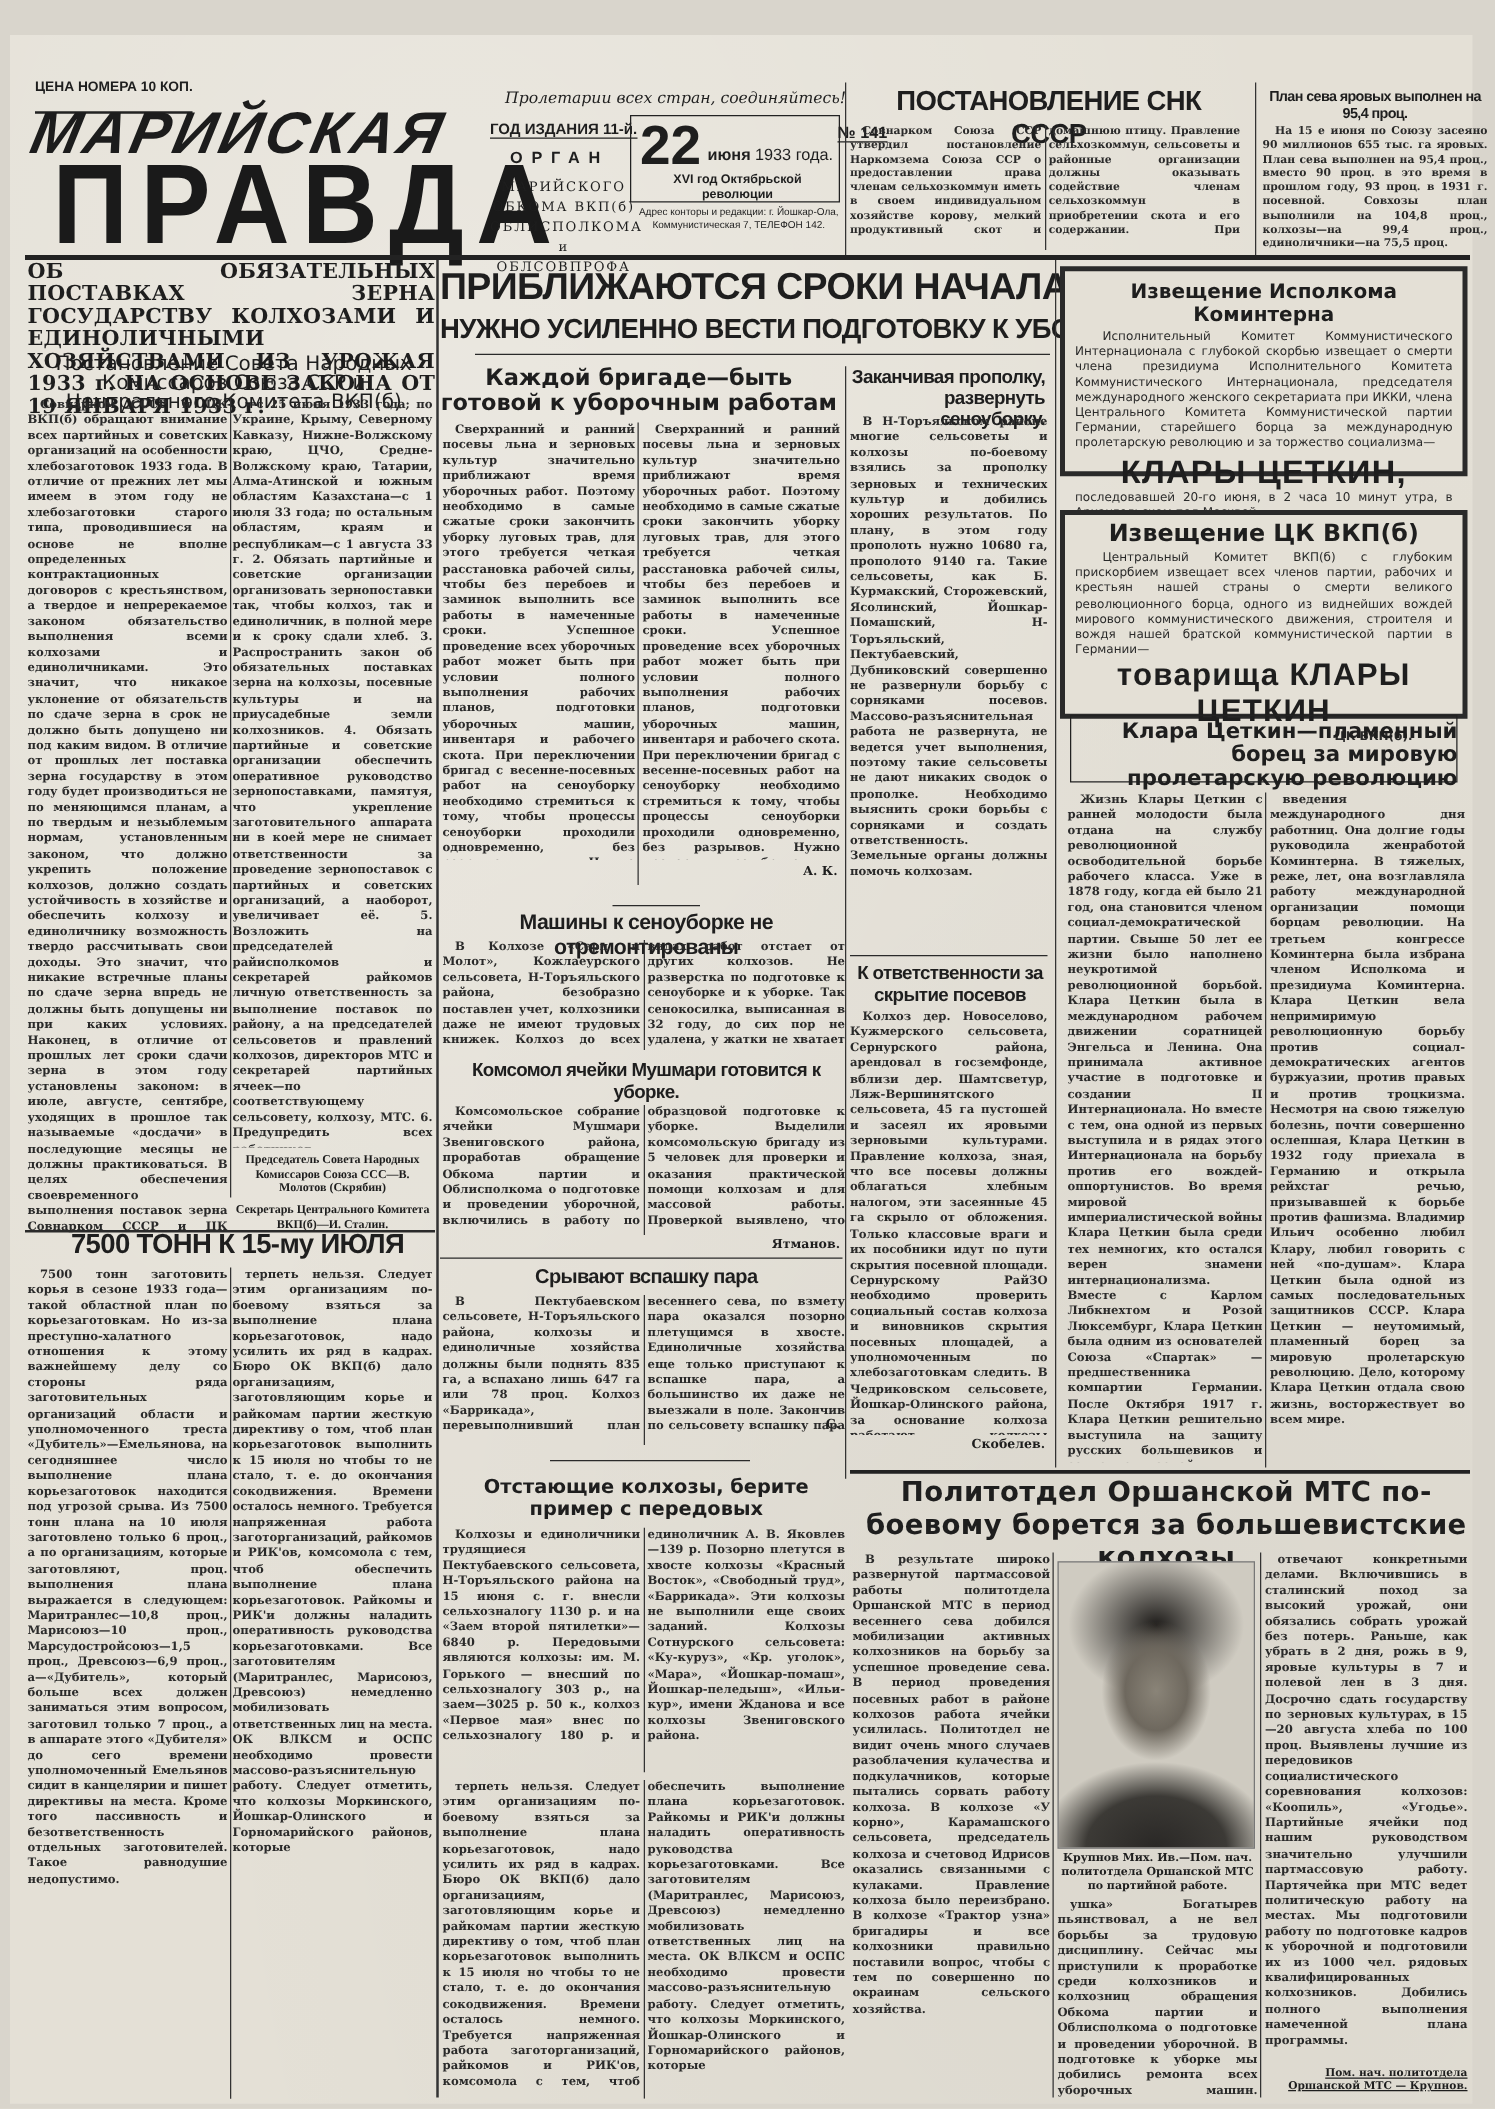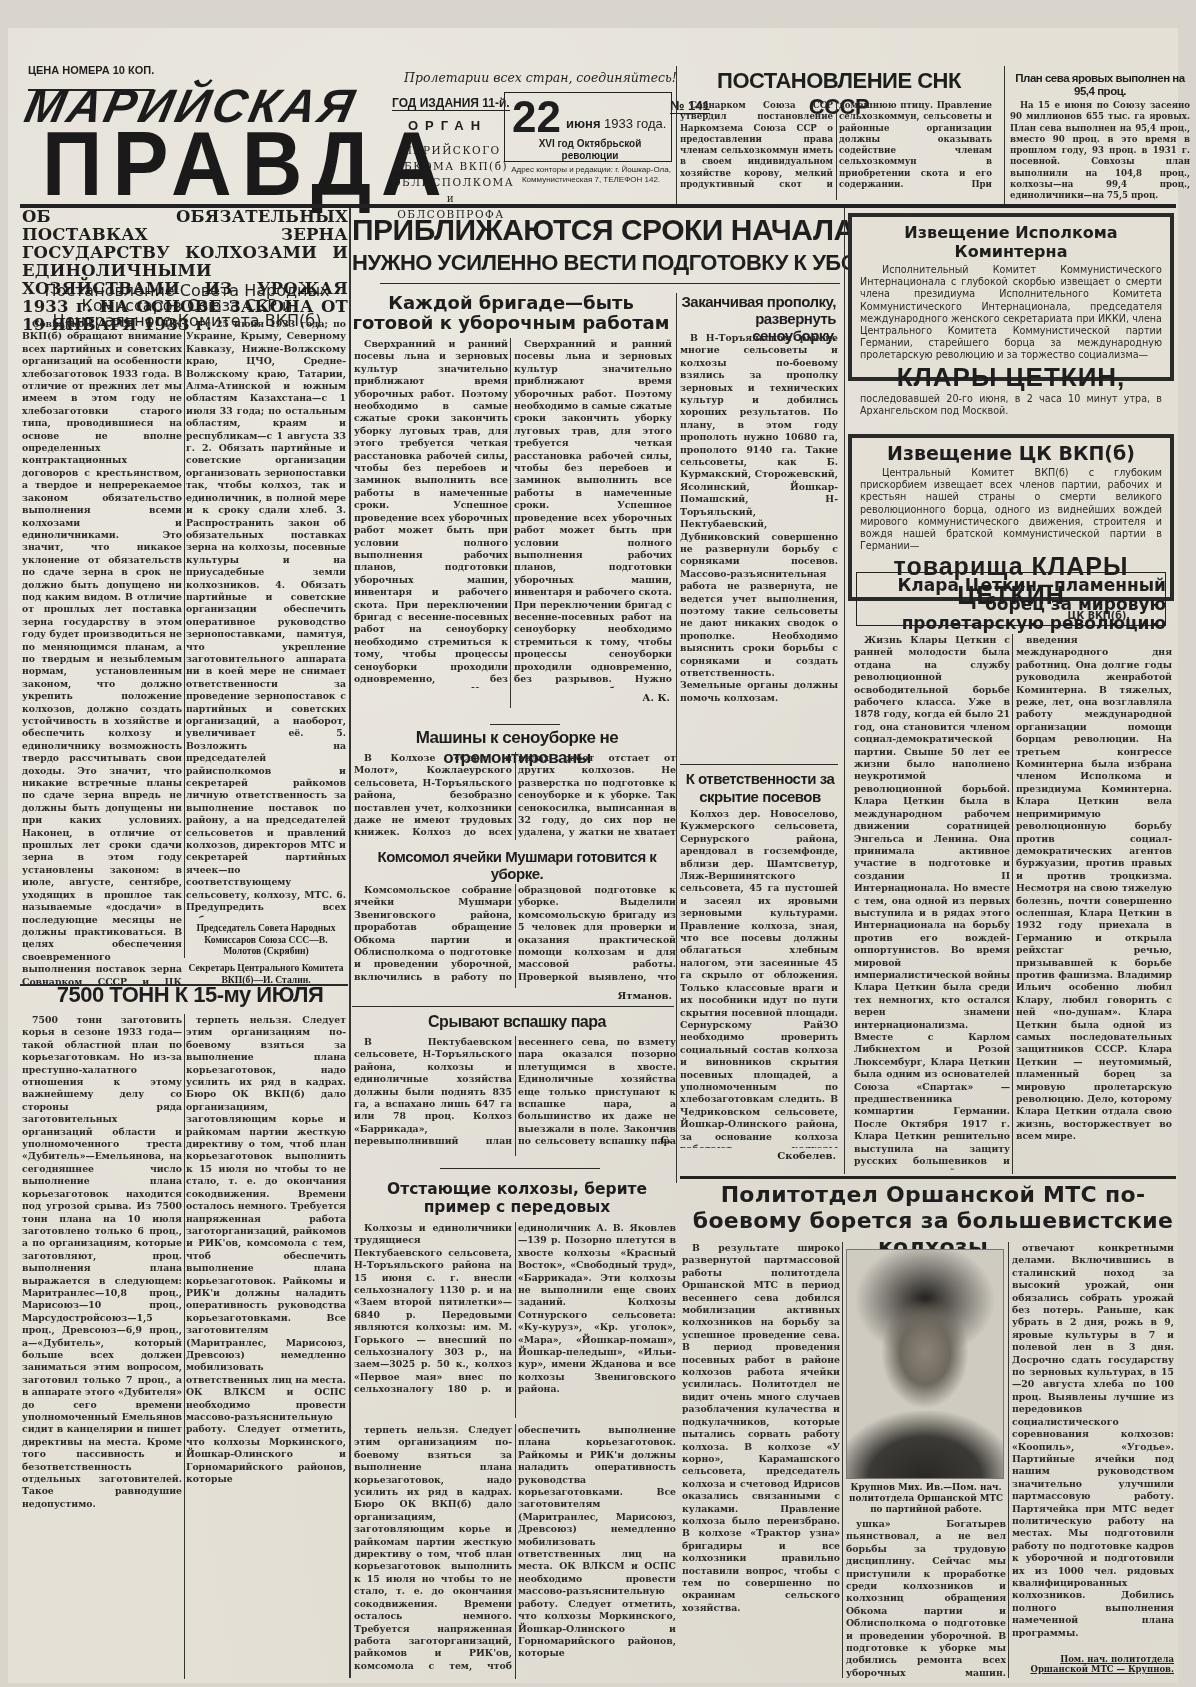--- a/index.html
+++ b/index.html
@@ -166,21 +166,21 @@
 <div class="abs h-otst" style="font-family:'DejaVu Sans', sans-serif; font-weight:bold;">Отстающие колхозы, берите пример с передовых</div>
 <div class="abs body-text" style="left:354px; top:1222px; width:322px; height:196px; column-count:2; column-gap:6px; column-rule:1px solid #333;">Колхозы и единоличники трудящиеся Пектубаевского сельсовета, Н-Торъяльского района на 15 июня с. г. внесли сельхозналогу 1130 р. и на «Заем второй пятилетки»—6840 р. Передовыми являются колхозы: им. М. Горького — внесший по сельхозналогу 303 р., на заем—3025 р. 50 к., колхоз «Первое мая» внес по сельхозналогу 180 р. и единоличник А. В. Яковлев—139 р. Позорно плетутся в хвосте колхозы «Красный Восток», «Свободный труд», «Баррикада». Эти колхозы не выполнили еще своих заданий. Колхозы Сотнурского сельсовета: «Ку-куруз», «Кр. уголок», «Мара», «Йошкар-помаш», Йошкар-пеледыш», «Ильи-кур», имени Жданова и все колхозы Звениговского района.</div>
 <div class="abs body-text" style="left:354px; top:1424px; width:322px; height:255px; column-count:2; column-gap:6px; column-rule:1px solid #333;">терпеть нельзя. Следует этим организациям по-боевому взяться за выполнение плана корьезаготовок, надо усилить их ряд в кадрах. Бюро ОК ВКП(б) дало организациям, заготовляющим корье и райкомам партии жесткую директиву о том, чтоб план корьезаготовок выполнить к 15 июля но чтобы то не стало, т. е. до окончания сокодвижения. Времени осталось немного. Требуется напряженная работа заготорганизаций, райкомов и РИК'ов, комсомола с тем, чтоб обеспечить выполнение плана корьезаготовок. Райкомы и РИК'и должны наладить оперативность руководства корьезаготовками. Все заготовителям (Маритранлес, Марисоюз, Древсоюз) немедленно мобилизовать ответственных лиц на места. ОК ВЛКСМ и ОСПС необходимо провести массово-разъяснительную работу. Следует отметить, что колхозы Моркинского, Йошкар-Олинского и Горномарийского районов, которые</div>
 
 <div class="box" style="left:848px; top:213px; width:326px; height:168px;">
   <div class="box-title" style="margin-top:6px;">Извещение Исполкома Коминтерна</div>
   <div class="box-text" style="margin-top:3px;">Исполнительный Комитет Коммунистического Интернационала с глубокой скорбью извещает о смерти члена президиума Исполнительного Комитета Коммунистического Интернационала, председателя международного женского секретариата при ИККИ, члена Центрального Комитета Коммунистической партии Германии, старейшего борца за международную пролетарскую революцию и за торжество социализма—</div>
   <div class="box-name">КЛАРЫ ЦЕТКИН,</div>
   <div class="box-text" style="text-indent:0;">последовавшей 20-го июня, в 2 часа 10 минут утра, в Архангельском под Москвой.</div>
 </div>
-<div class="box" style="left:848px; top:434px; width:326px; height:167px;">
+<div class="box" style="left:848px; top:408px; width:326px; height:167px;">
   <div class="box-title" style="margin-top:4px; font-size:19px;">Извещение ЦК ВКП(б)</div>
   <div class="box-text" style="margin-top:3px;">Центральный Комитет ВКП(б) с глубоким прискорбием извещает всех членов партии, рабочих и крестьян нашей страны о смерти великого революционного борца, одного из виднейших вождей мирового коммунистического движения, строителя и вождя нашей братской коммунистической партии в Германии—</div>
   <div class="box-name" style="font-size:25px;">товарища КЛАРЫ ЦЕТКИН</div>
   <div class="box-text" style="text-align:right; font-weight:bold; padding-right:40px;">ЦК ВКП(б).</div>
 </div>
 
 <div class="abs kz-box"></div>
 <div class="abs kz-title">Клара Цеткин—пламенный борец за мировую пролетарскую революцию</div>
 <div class="abs body-text" style="left:854px; top:634px; width:156px; height:536px;">Жизнь Клары Цеткин с ранней молодости была отдана на службу революционной освободительной борьбе рабочего класса. Уже в 1878 году, когда ей было 21 год, она становится членом социал-демократической партии. Свыше 50 лет ее жизни было наполнено неукротимой революционной борьбой. Клара Цеткин была в международном рабочем движении соратницей Энгельса и Ленина. Она принимала активное участие в подготовке и создании II Интернационала. Но вместе с тем, она одной из первых выступила и в рядах этого Интернационала на борьбу против его вождей-оппортунистов. Во время мировой империалистической войны Клара Цеткин была среди тех немногих, кто остался верен знамени интернационализма. Вместе с Карлом Либкнехтом и Розой Люксембург, Клара Цеткин была одним из основателей Союза «Спартак» — предшественника компартии Германии. После Октября 1917 г. Клара Цеткин решительно выступила на защиту русских большевиков и социалистической революции. Клара Цеткин принадлежала к руководству германского коммунистического движения.</div>
 <div class="vrule" style="left:1012px; top:634px; height:540px;"></div>

